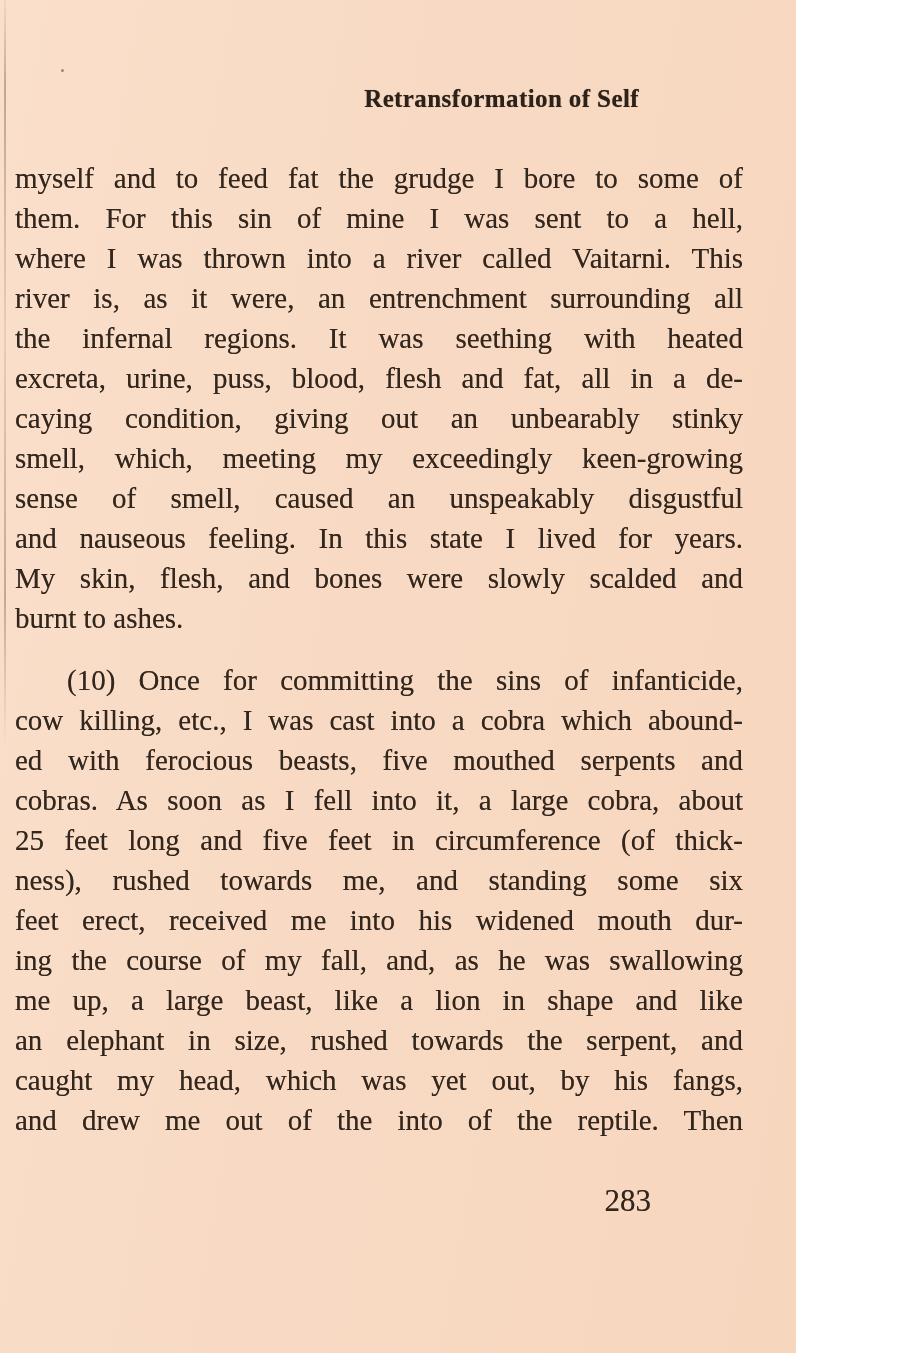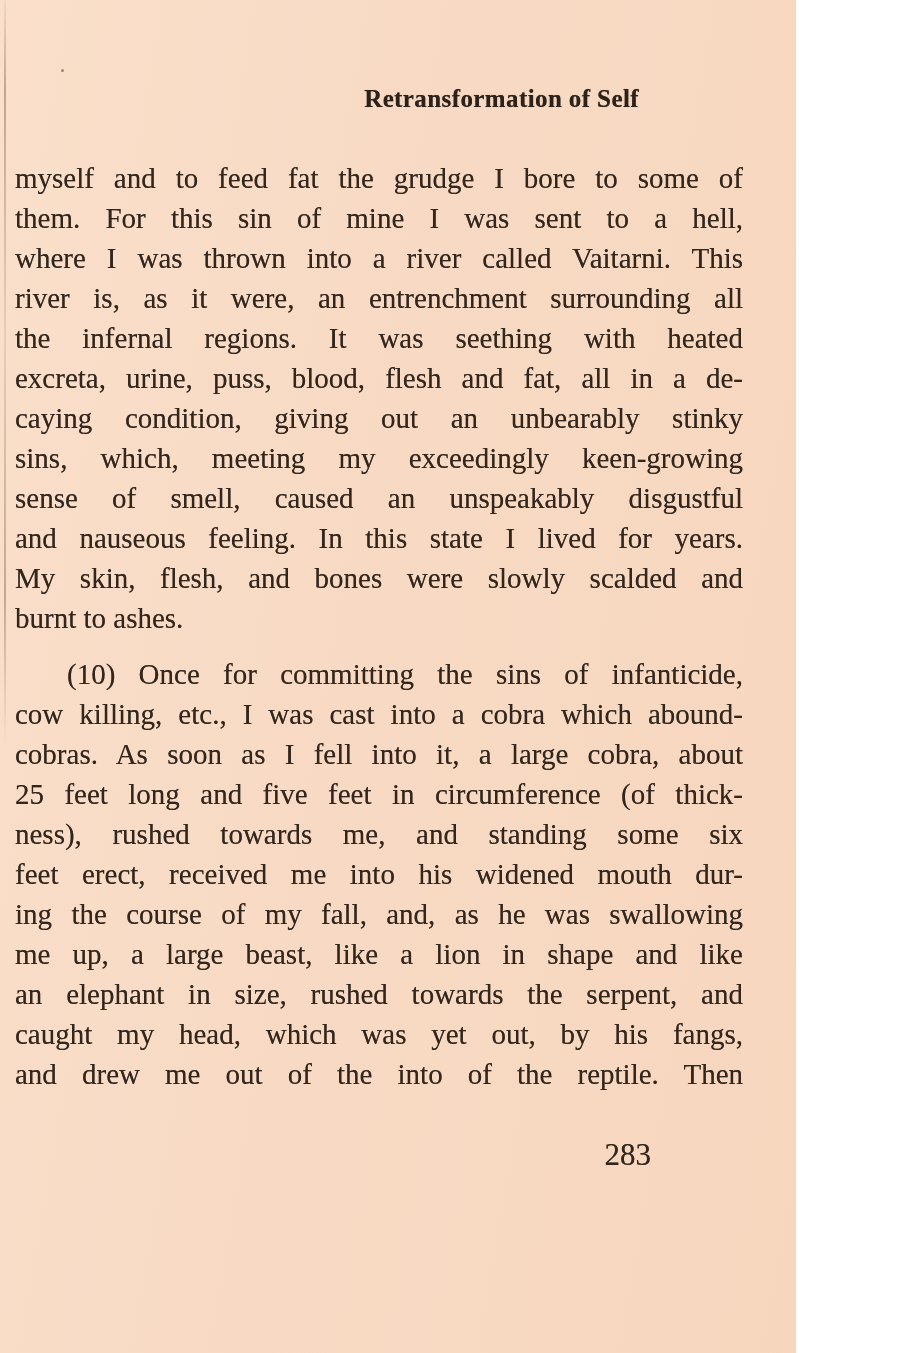--- a/index.html
+++ b/index.html
@@ -48,21 +48,21 @@
     color: #2d221a;
     text-shadow: 0 0 0.7px rgba(45,34,26,0.65);
   }
 
   .page-body {
     margin-top: 44px;
     padding-left: 15px;
     padding-right: 53px;
   }
   .para2 {
-    margin-top: 16px;
+    margin-top: 22px;
   }
   .line {
     font-size: 29px;
     line-height: 40px;
     text-align: justify;
     text-align-last: justify;
     white-space: normal;
     color: #32261d;
     text-shadow: 0 0 0.6px rgba(50,38,29,0.6);
   }
@@ -97,30 +97,31 @@
   <div class="page-body">
 
     <div class="para">
       <div class="line">myself and to feed fat the grudge I bore to some of</div>
       <div class="line">them.  For this sin of mine I was sent to a hell,</div>
       <div class="line">where I was thrown into a river called Vaitarni. This</div>
       <div class="line">river is, as it were, an entrenchment surrounding all</div>
       <div class="line">the infernal regions.  It was seething with heated</div>
       <div class="line">excreta, urine, puss, blood, flesh and fat, all in a de-</div>
       <div class="line">caying condition, giving out an unbearably stinky</div>
-      <div class="line">sins, which, meeting my exceedingly keen-growing</div>
+      <div class="line">smell, which, meeting my exceedingly keen-growing</div>
       <div class="line">sense of smell, caused an unspeakably disgustful</div>
       <div class="line">and nauseous feeling.  In this state I lived for years.</div>
       <div class="line">My skin, flesh, and bones were slowly scalded and</div>
       <div class="line last-short">burnt to ashes.</div>
     </div>
 
     <div class="para para2">
       <div class="line indent">(10)  Once for committing the sins of infanticide,</div>
       <div class="line">cow killing, etc., I was cast into a cobra which abound-</div>
+      <div class="line">ed with ferocious beasts, five mouthed serpents and</div>
       <div class="line">cobras.  As soon as I fell into it, a large cobra, about</div>
       <div class="line">25 feet long and five feet in circumference (of thick-</div>
       <div class="line">ness), rushed towards me, and standing some six</div>
       <div class="line">feet erect, received me into his widened mouth dur-</div>
       <div class="line">ing the course of my fall, and, as he was swallowing</div>
       <div class="line">me up, a large beast, like a lion in shape and like</div>
       <div class="line">an elephant in size, rushed towards the serpent, and</div>
       <div class="line">caught my head, which was yet out, by his fangs,</div>
       <div class="line">and drew me out of the into of the reptile. Then</div>
     </div>

